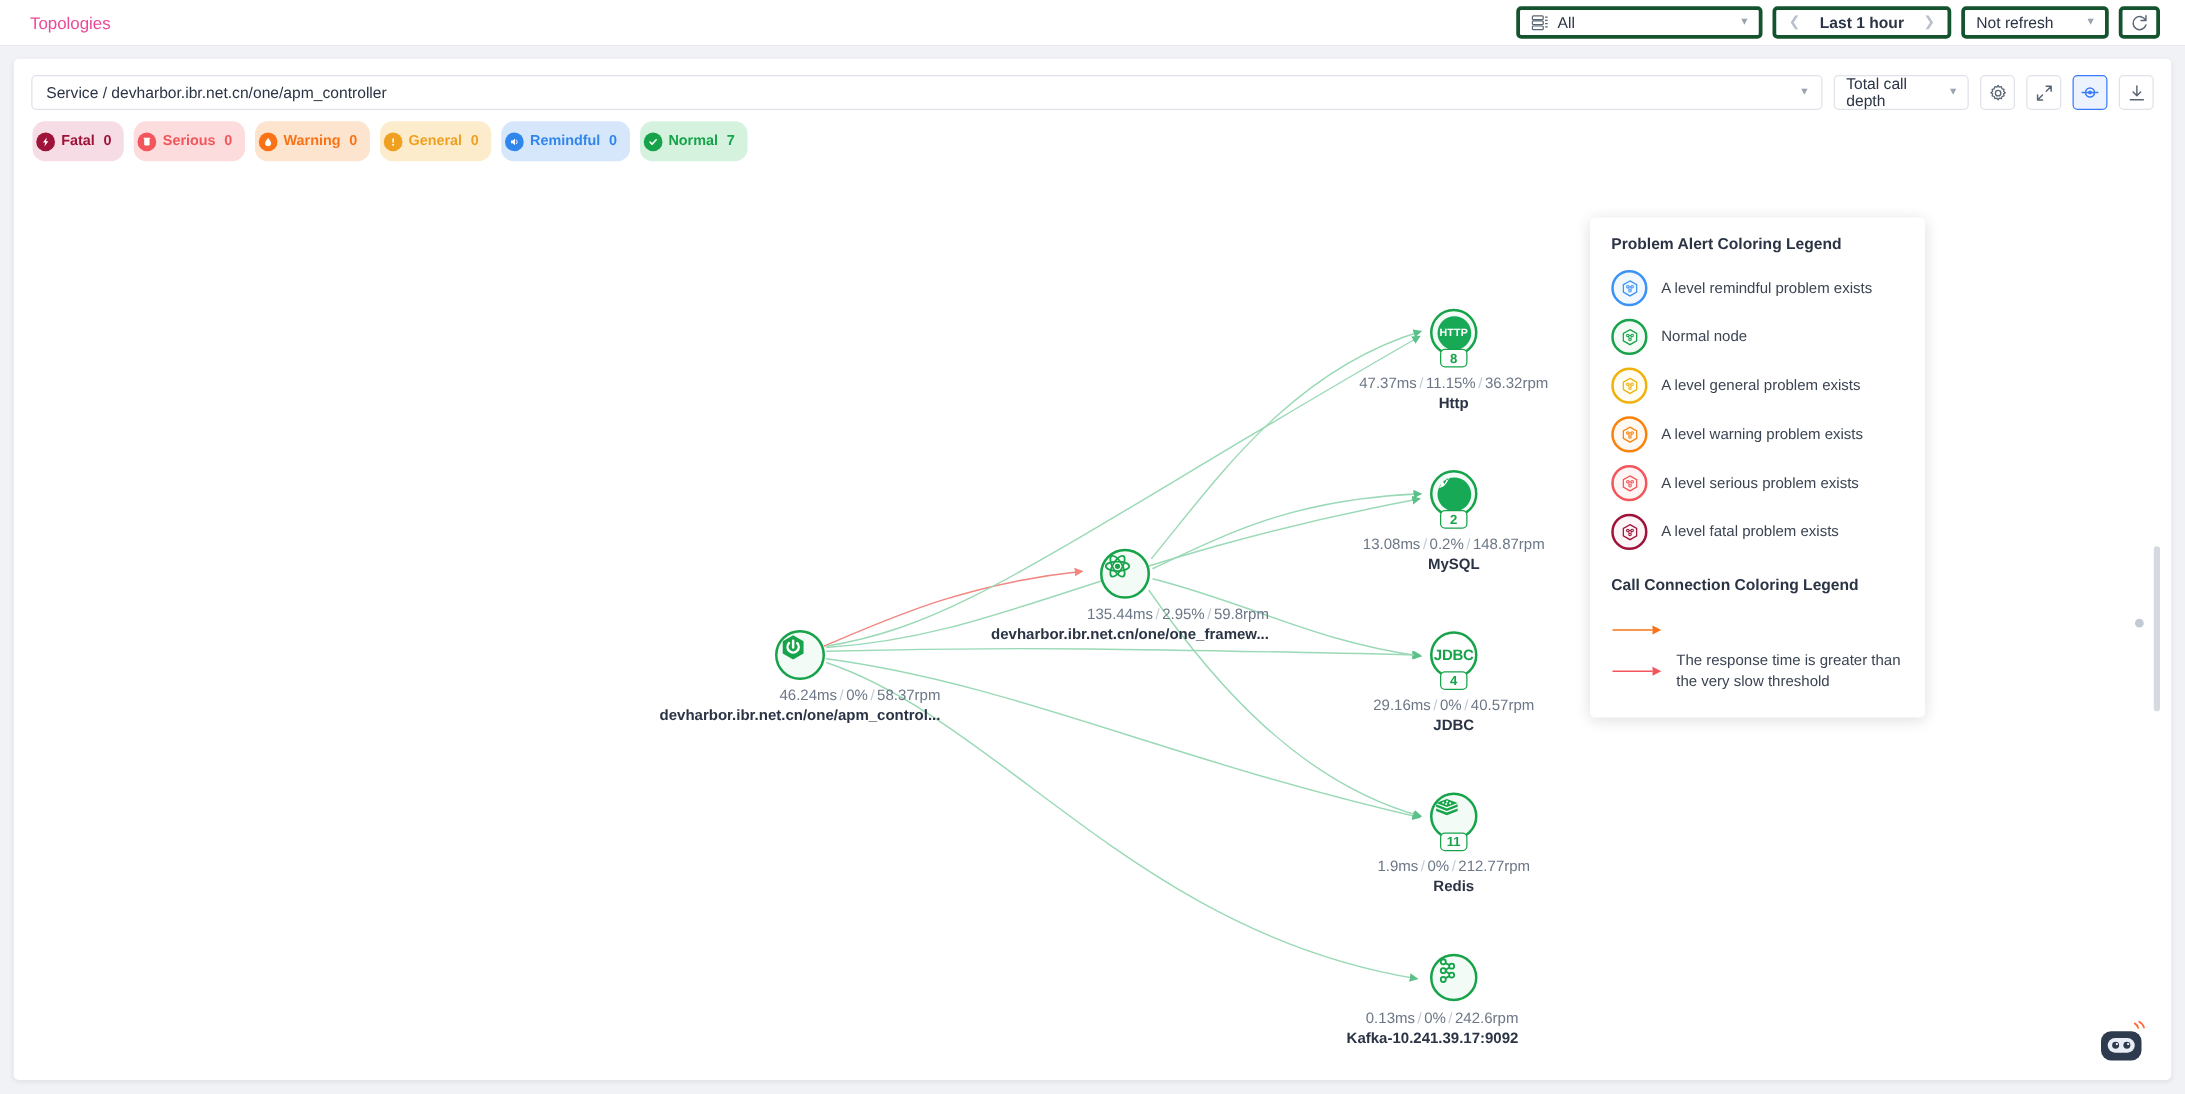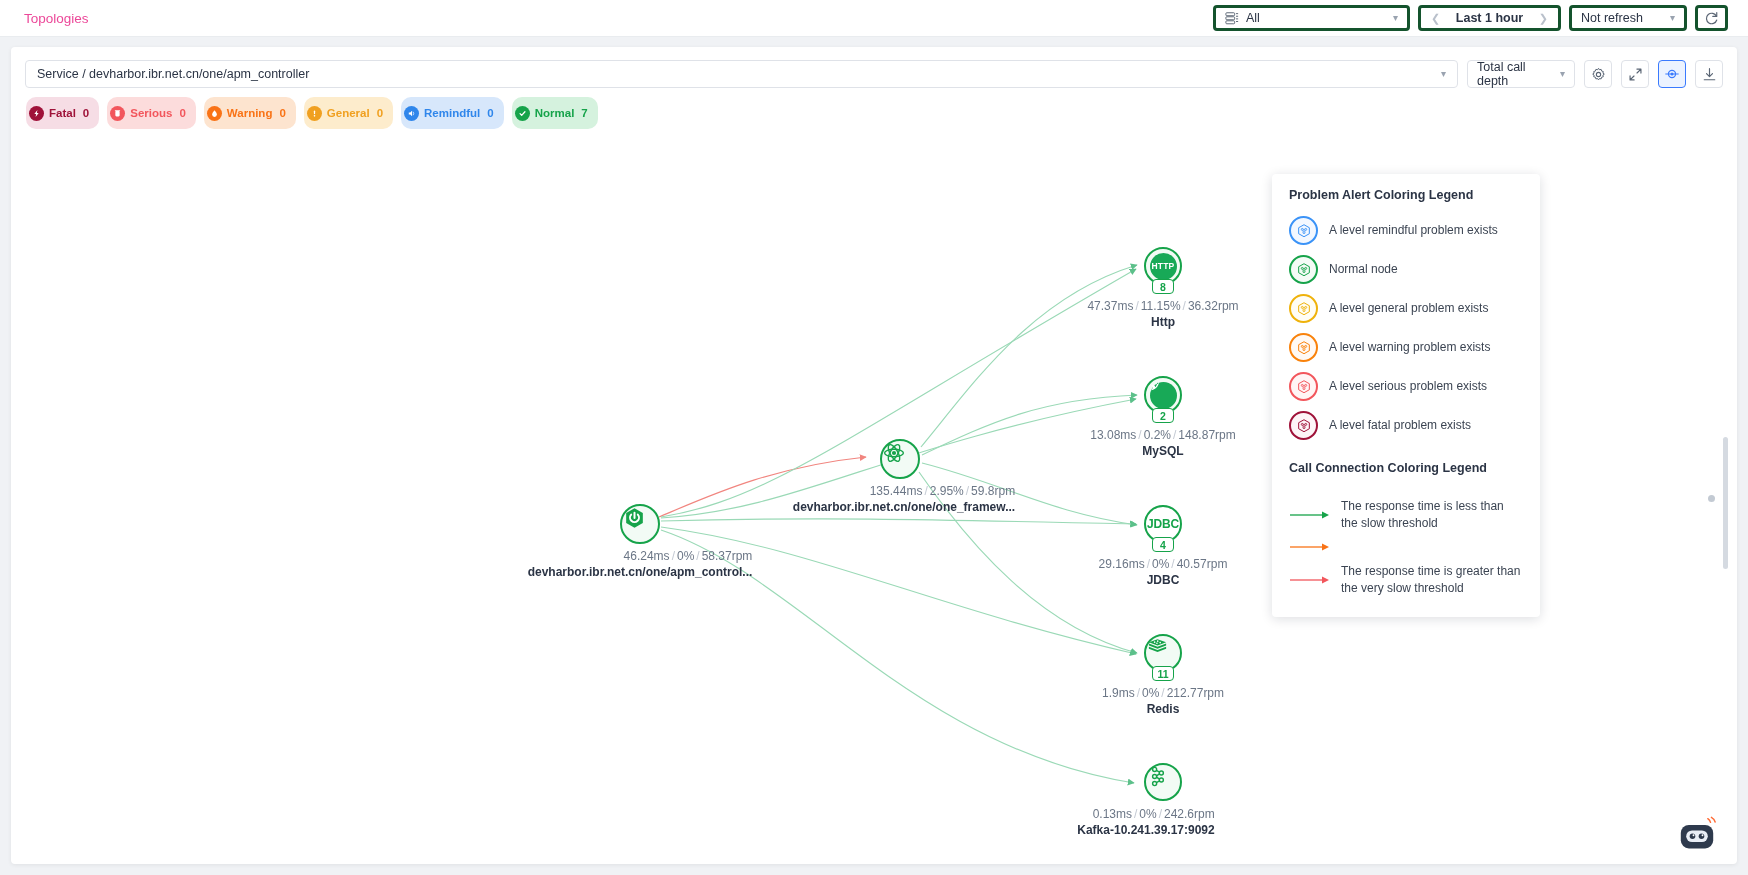--- a/index.html
+++ b/index.html
@@ -584,27 +584,20 @@
           <circle cx="14.6" cy="9.6" r="1.5" fill="none" stroke="#9f1239" stroke-width="1.3"></circle>
           <circle cx="12" cy="14.4" r="1.5" fill="none" stroke="#9f1239" stroke-width="1.3"></circle>
           <path d="M10.9 10.7l-.5 2.2M13.1 10.7l.5 2.2M10.9 9.6h2.2" stroke="#9f1239" stroke-width="1.1"></path>
         </svg>
       </span>
       <span class="ltext">A level fatal problem exists</span>
     </div>
 
     <h4 class="second">Call Connection Coloring Legend</h4>
 
-    <div class="crow">
-      <svg class="arrowline" viewBox="0 0 42 12">
-        <line x1="1" y1="6" x2="33" y2="6" stroke="#16a34a" stroke-width="1.3"></line>
-        <path d="M33,2.4 L40,6 L33,9.6z" fill="#16a34a"></path>
-      </svg>
-      <span class="ltext">The response time is less than the slow threshold</span>
-    </div>
 
     <div class="crow">
       <svg class="arrowline" viewBox="0 0 42 12">
         <line x1="1" y1="6" x2="33" y2="6" stroke="#f97316" stroke-width="1.3"></line>
         <path d="M33,2.4 L40,6 L33,9.6z" fill="#f97316"></path>
       </svg>
     </div>
 
     <div class="crow">
       <svg class="arrowline" viewBox="0 0 42 12">

